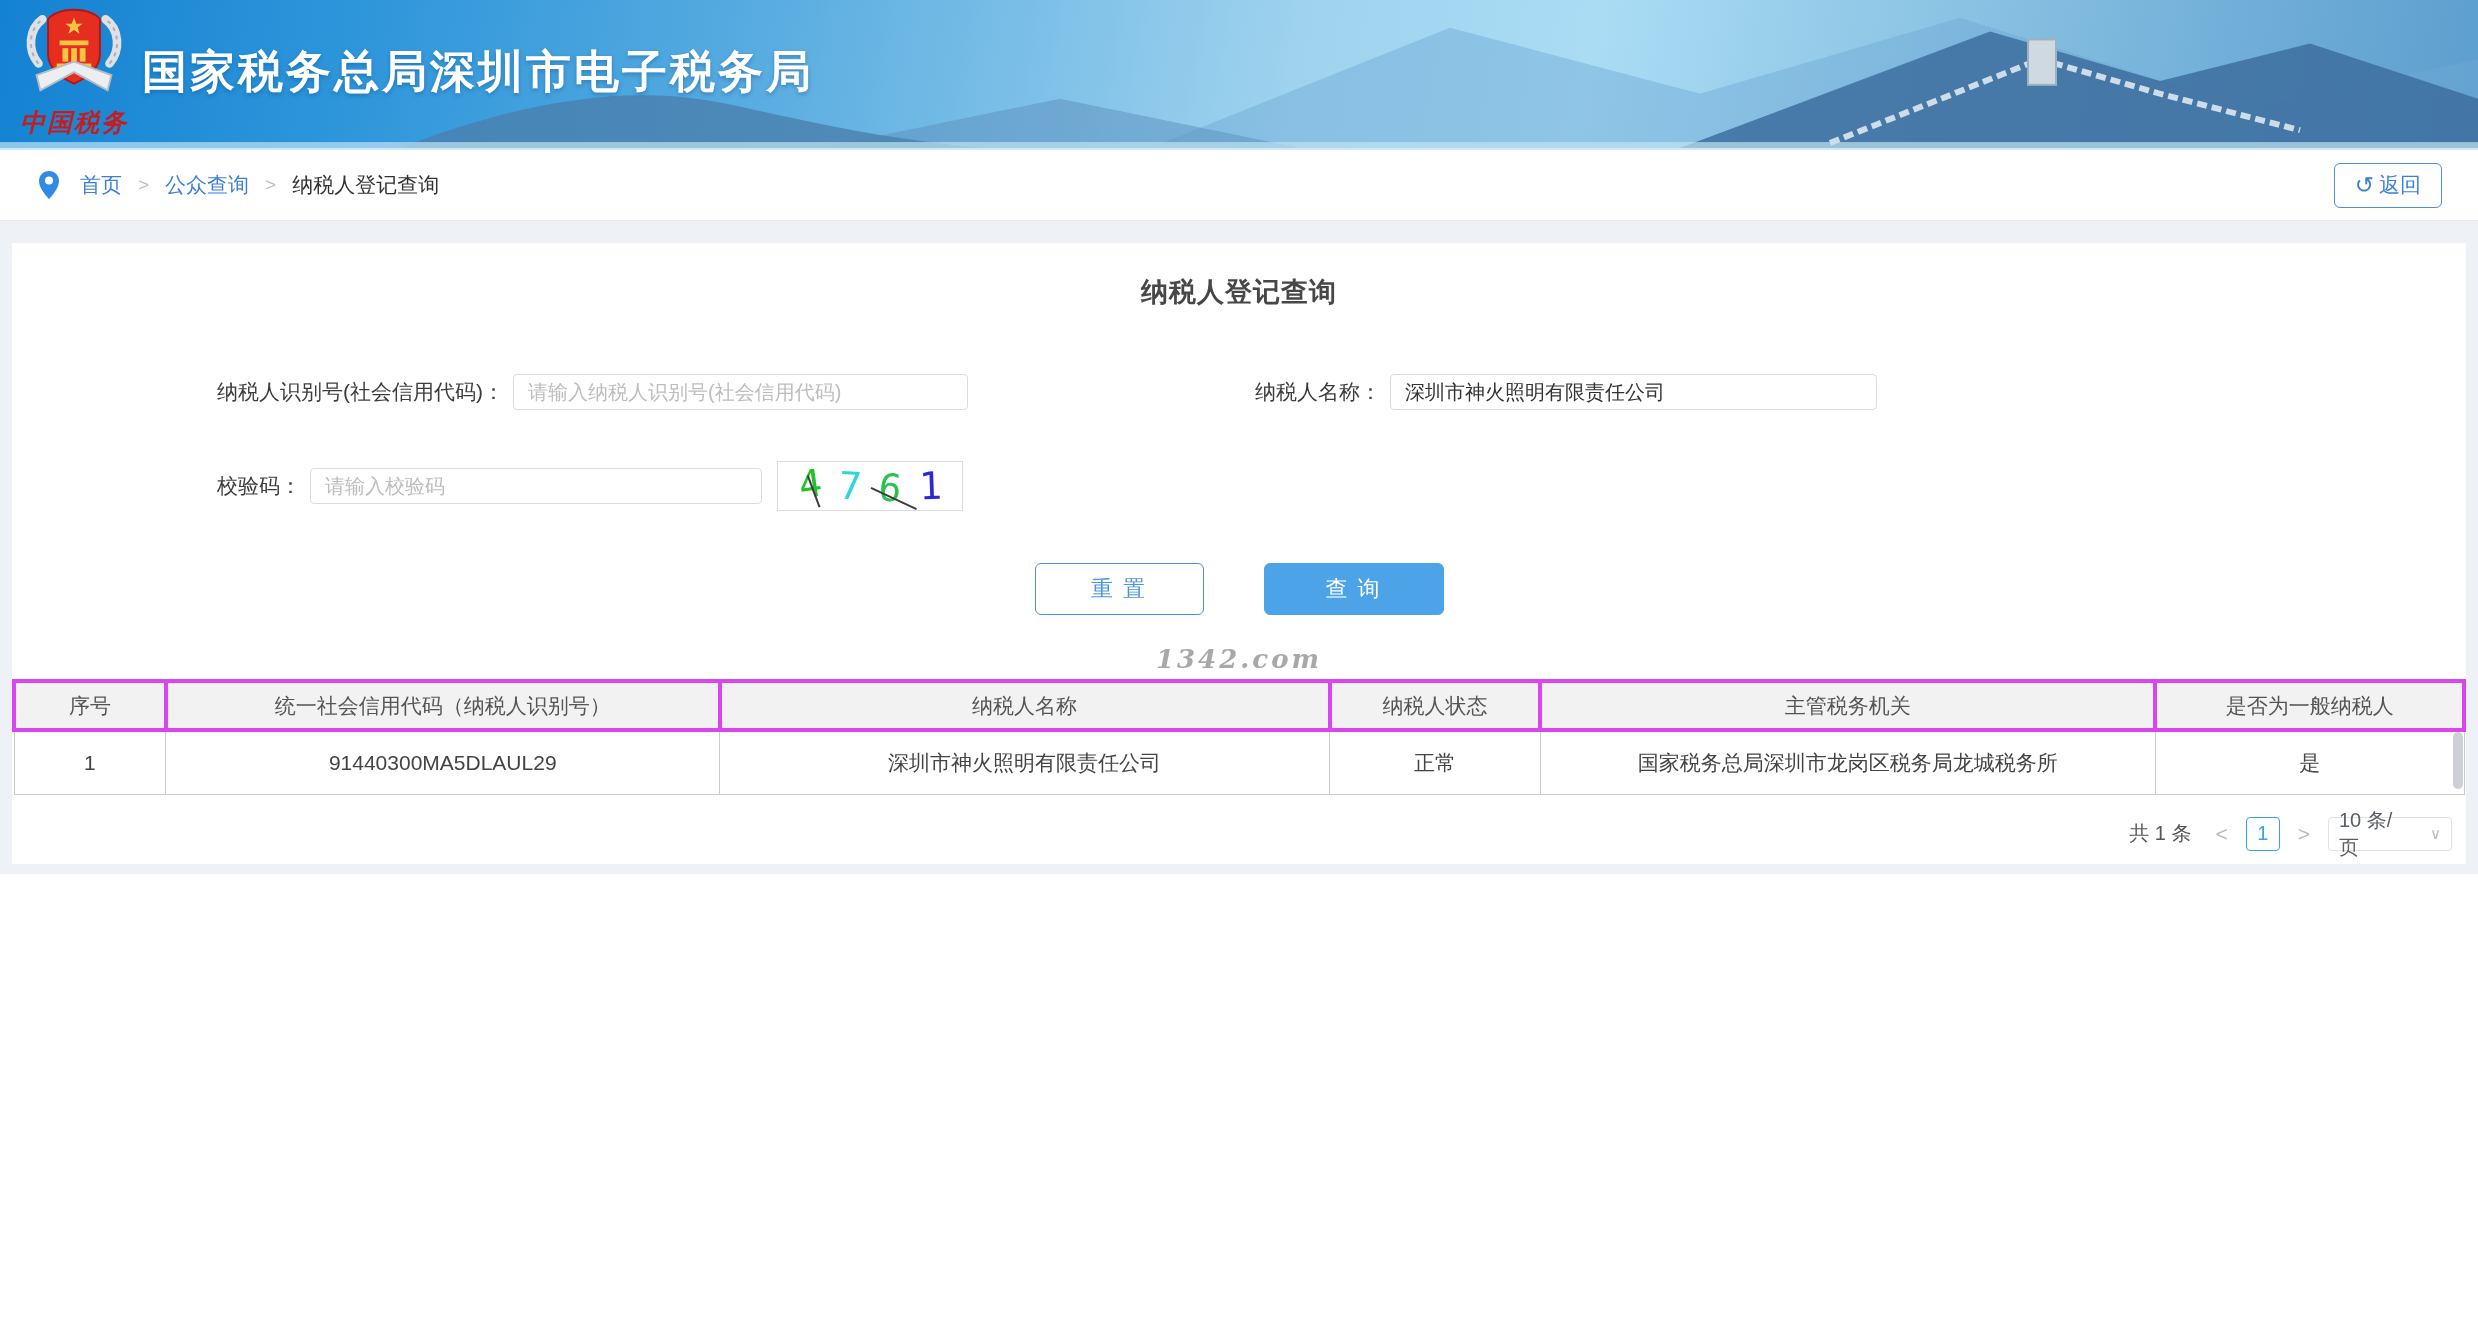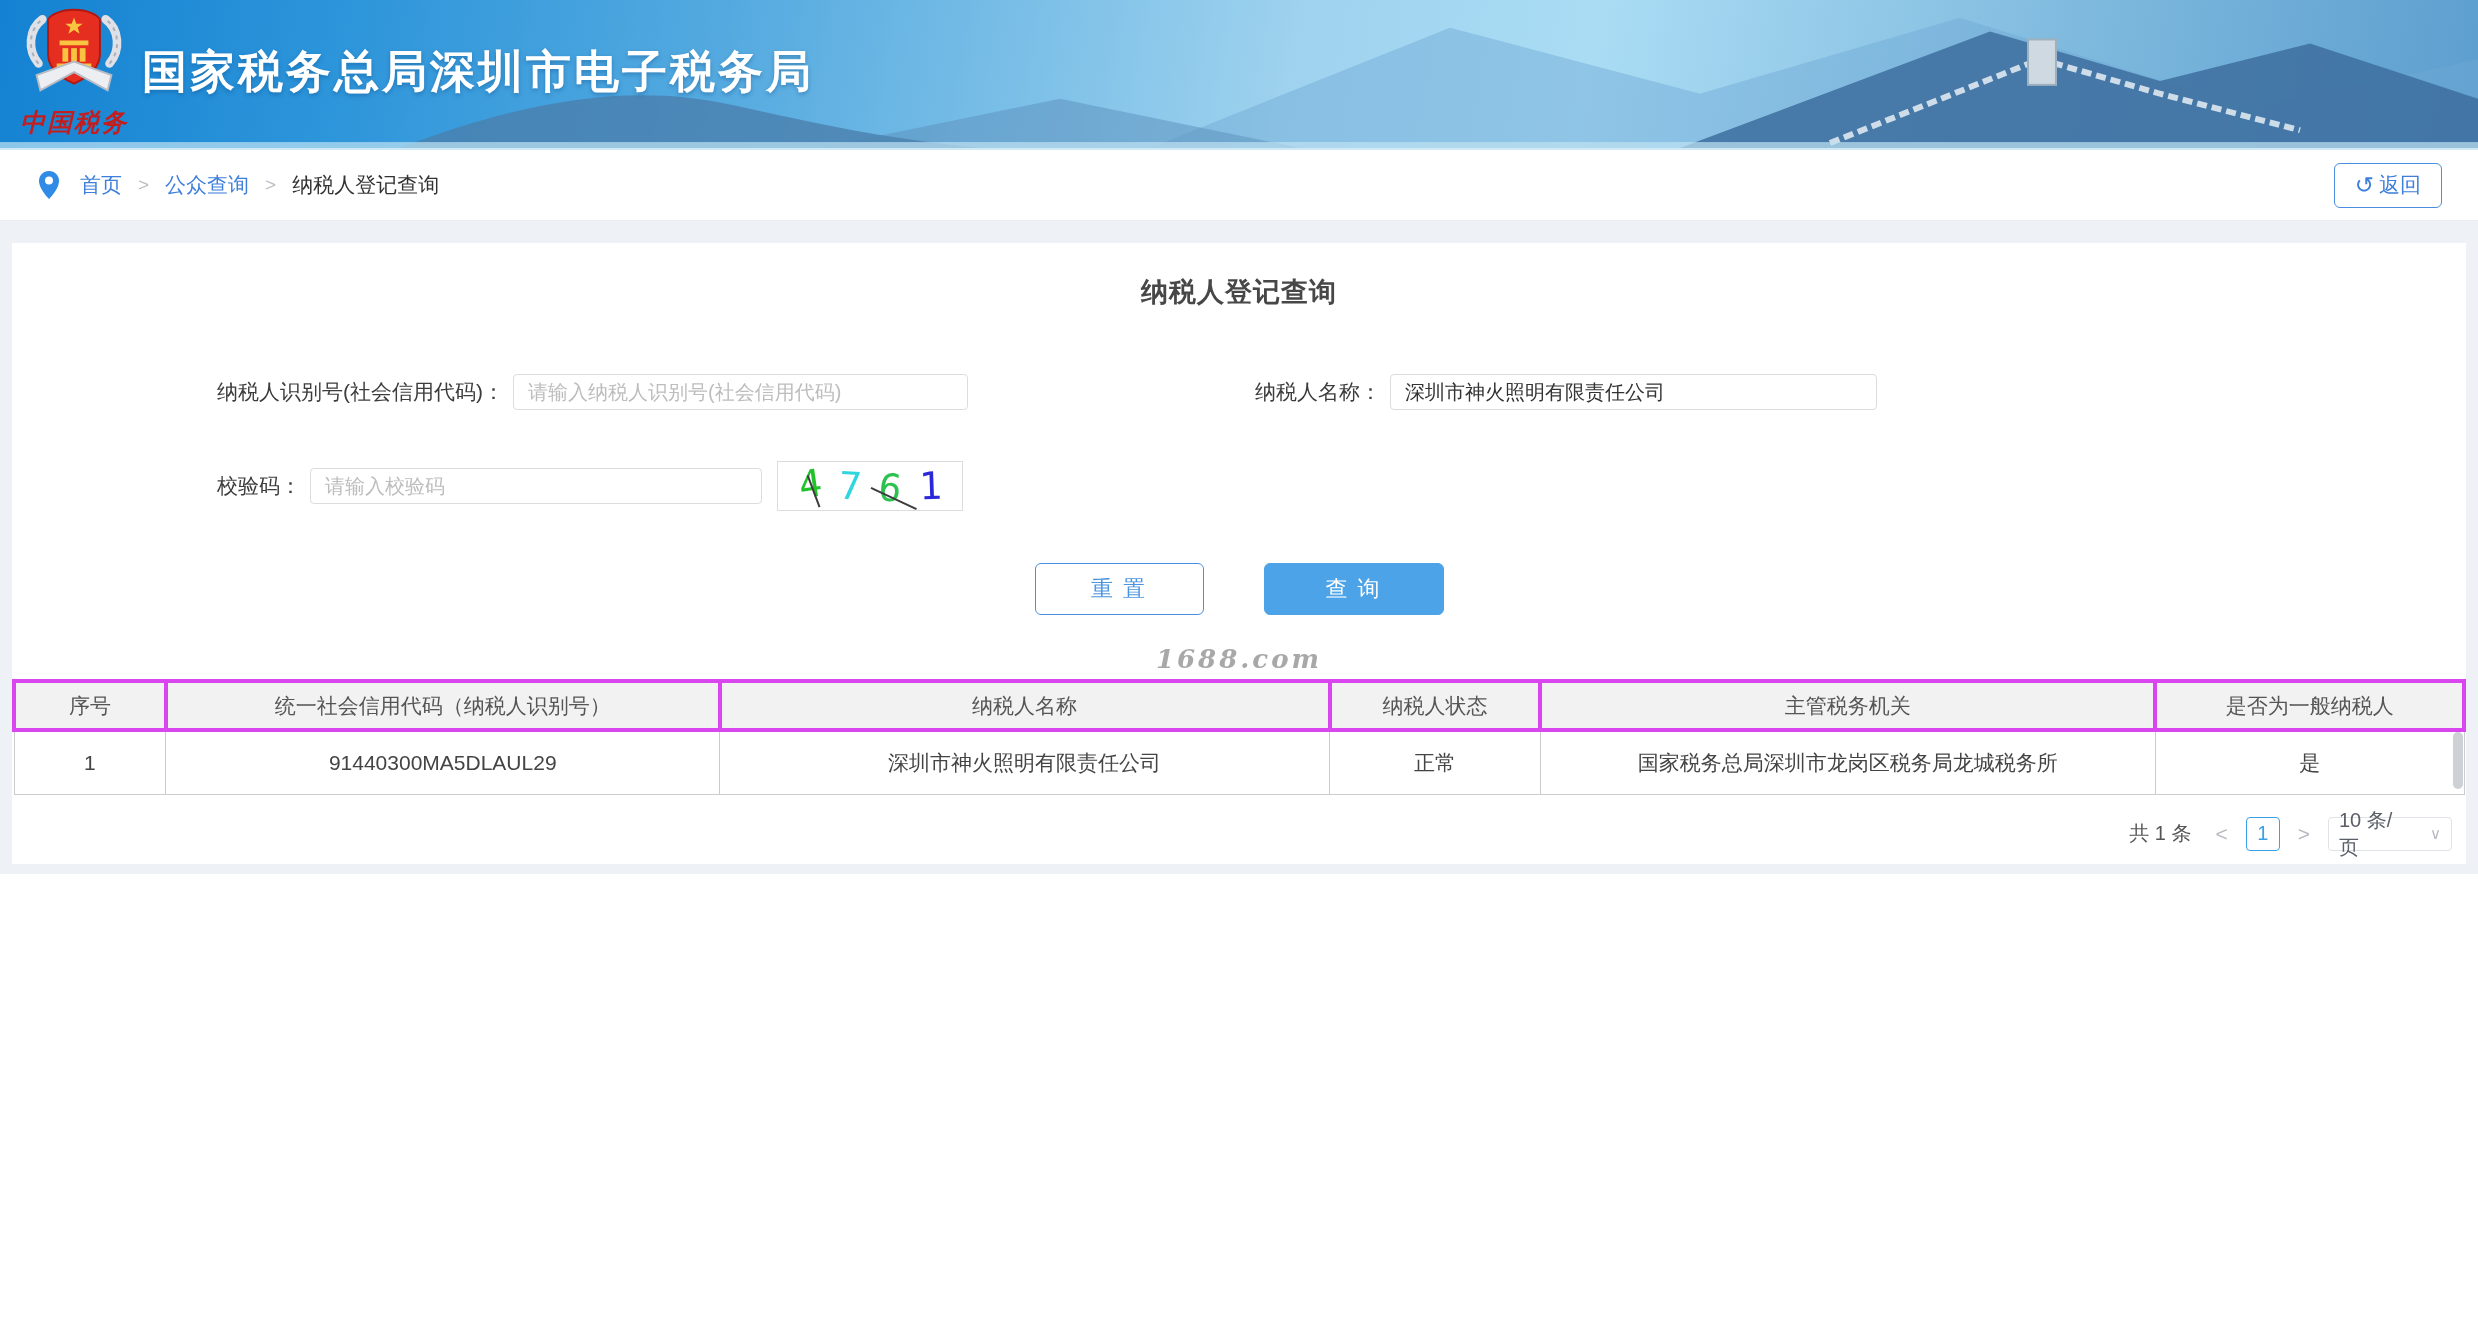--- a/index.html
+++ b/index.html
@@ -151,21 +151,21 @@
           <line x1="94" y1="27" x2="140" y2="49" stroke="#3c3c3c" stroke-width="2"></line>
         </svg>
       </div>
     </div>
 
     <div class="btn-row">
       <button class="btn btn-reset">重 置</button>
       <button class="btn btn-query">查 询</button>
     </div>
 
-    <div class="watermark">1688.com</div>
+    <div class="watermark">1342.com</div>
 
     <table class="result">
       <colgroup>
         <col style="width:6.2%">
           <col style="width:22.6%">
           <col style="width:24.9%">
         <col style="width:8.6%">
           <col style="width:25.1%">
           <col style="width:12.6%">
       </colgroup>

